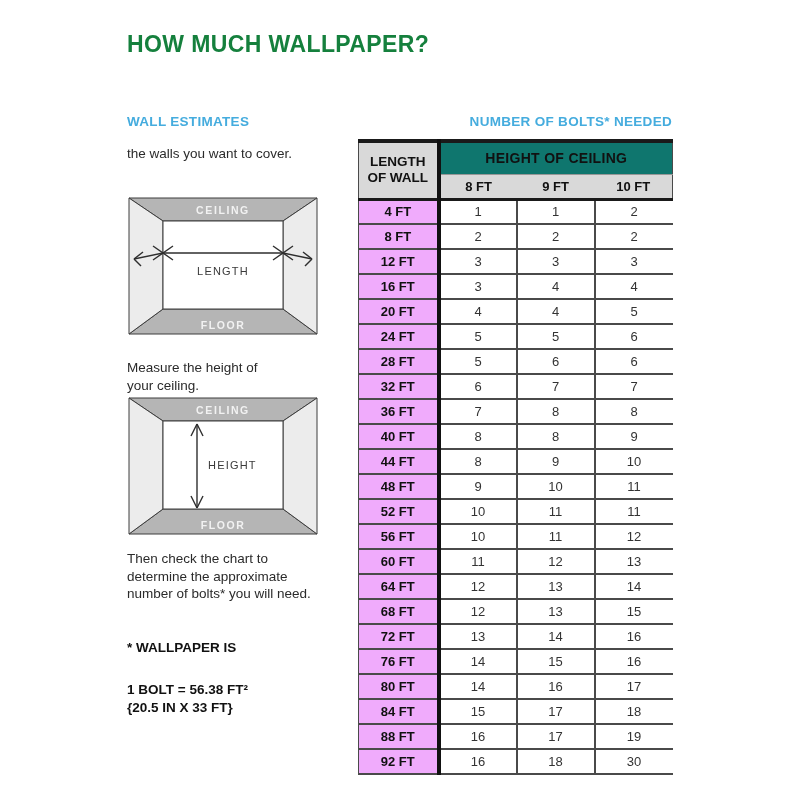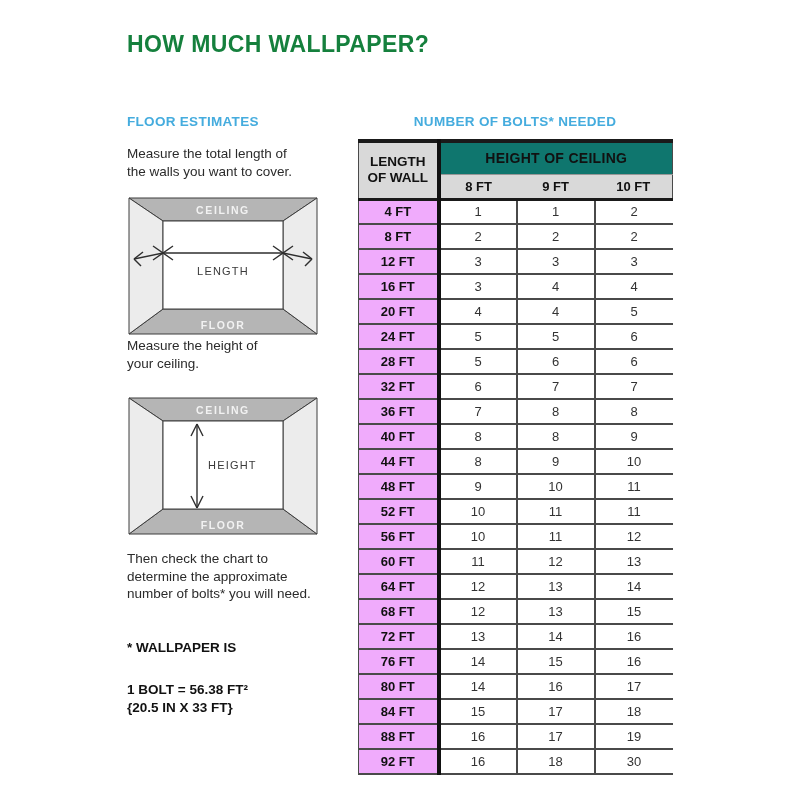--- a/index.html
+++ b/index.html
@@ -5,26 +5,26 @@
   * { margin:0; padding:0; box-sizing:border-box; }
   html,body { width:800px; height:800px; background:#ffffff;
     font-family:"Liberation Sans", sans-serif; color:#2b2b2b; position:relative; }
   .abs { position:absolute; }
 
   
   #page-title { left:127px; top:31px; font-size:23px; font-weight:bold;
     letter-spacing:0.4px; color:#15803d; }
   .section-heading { font-size:13.5px; font-weight:bold; letter-spacing:0.3px; color:#45ACDE; }
   #room-heading { left:127px; top:114px; }
-  #table-heading { left:358px; top:114px; width:314px; text-align:center; }
+  #table-heading { left:358px; top:114px; width:314px; text-align:right; }
 
   
   .body-text { font-size:13.5px; line-height:17.5px; color:#2b2b2b; }
   #step1 { left:127px; top:145px; }
-  #step2 { left:127px; top:337px; }
+  #step2 { left:127px; top:359px; }
   #step3 { left:127px; top:550px; }
   .note-text { font-size:13.5px; line-height:17px; font-weight:bold; color:#111; }
   #footnote { left:127px; top:639px; }
   #footnote .indent { padding-left:9px; }
   #bolt-info { left:127px; top:681px; line-height:18px; }
 
   
   .room-diagram { width:192px; height:140px; }
   #diagram-length { left:127px; top:196px; }
   #diagram-height { left:127px; top:396px; }
@@ -49,24 +49,23 @@
     border-left:1px solid #4a4a4a; border-right:4px solid #111; }
   tbody td.c2 { border-left:none; }
   tbody td.c3, tbody td.c4 { border-left:2px solid #4a4a4a; }
   tbody tr:last-child td { border-bottom:2px solid #4a4a4a; }
 </style>
 </head>
 <body>
 
 <div class="abs" id="page-title">HOW MUCH WALLPAPER?</div>
 
-<div class="abs section-heading" id="room-heading">FLOOR ESTIMATES</div>
+<div class="abs section-heading" id="room-heading">WALL ESTIMATES</div>
 
 <div class="abs body-text" id="step1">
-  <div>Measure the total length of</div>
   <div>the walls you want to cover.</div>
 </div>
 
 <svg class="abs room-diagram" id="diagram-length" viewBox="0 0 192 140">
   <rect x="2" y="2" width="188" height="136" fill="#ffffff"></rect>
   <polygon points="2,2 190,2 156,25 36,25" fill="#b5b5b5" stroke="#3d3d3d" stroke-width="1"></polygon>
   <polygon points="36,113 156,113 190,138 2,138" fill="#b5b5b5" stroke="#3d3d3d" stroke-width="1"></polygon>
   <polygon points="2,2 36,25 36,113 2,138" fill="#ececec" stroke="#3d3d3d" stroke-width="1"></polygon>
   <polygon points="190,2 156,25 156,113 190,138" fill="#ececec" stroke="#3d3d3d" stroke-width="1"></polygon>
   <rect x="36" y="25" width="120" height="88" fill="#ffffff" stroke="#3d3d3d" stroke-width="1"></rect>

